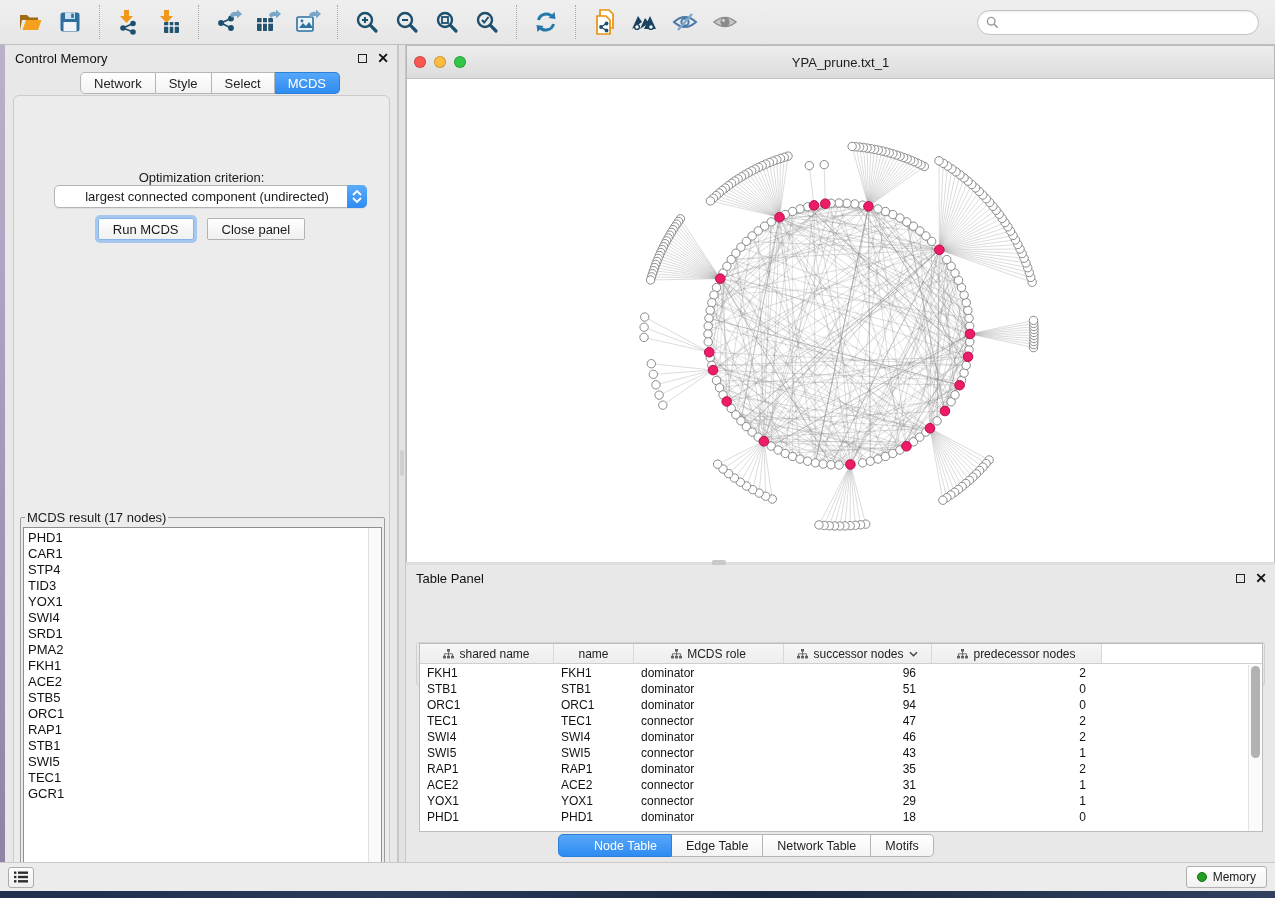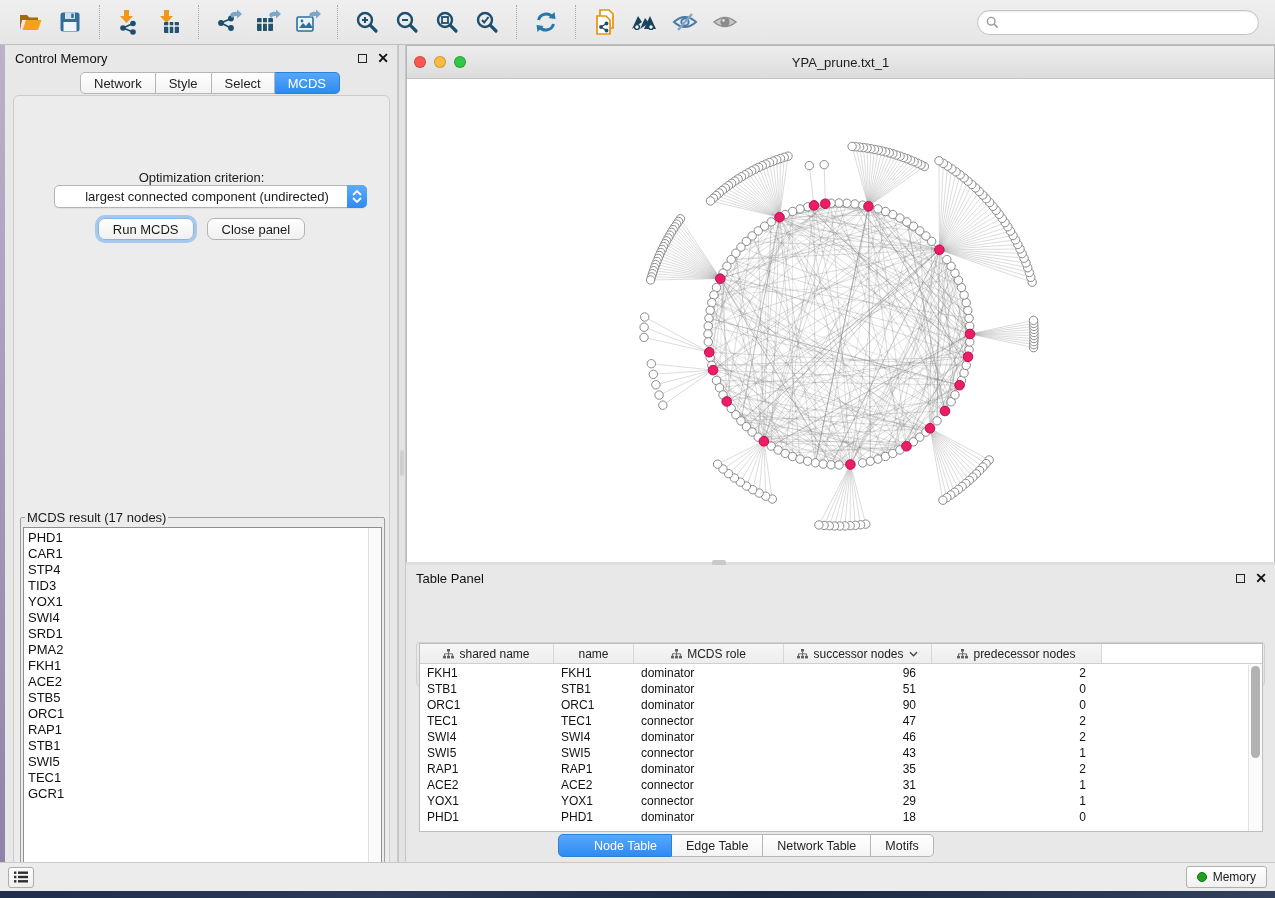--- a/index.html
+++ b/index.html
@@ -48,21 +48,21 @@
   .dropdown { position:absolute; left:40px; top:89px; width:313px; height:23px; background:#fff;
     border:1px solid #b4b4b4; border-radius:5px; display:flex; align-items:center; cursor:default;
     box-shadow:0 1px 1px rgba(0,0,0,.06); }
   .dd-text { flex:1; text-align:center; font-size:13px; padding-left:12px; white-space:nowrap; overflow:hidden; }
   .dd-step { width:20px; height:23px; margin:-1px -1px 0 0; border-radius:0 5px 5px 0;
     background:linear-gradient(#5babfa,#2f8bf1); display:flex; flex-direction:column;
     align-items:center; justify-content:center; gap:1px; }
   .dd-step svg { display:block; }
   .btn-row { position:absolute; left:0; right:0; top:122px; display:flex; justify-content:center; gap:13px; }
   .pushbtn { height:22px; padding:0 14px; background:linear-gradient(#ffffff,#f0f0f0);
-    border:1px solid #b3b3b3; border-radius:7px; font-size:13px; display:flex; align-items:center; cursor:default; }
+    border:1px solid #b3b3b3; border-radius:2px; font-size:13px; display:flex; align-items:center; cursor:default; }
   .pushbtn.focus { box-shadow:0 0 0 3px rgba(110,170,240,.55); border-color:#85b4e8; }
   .mcds-fieldset { position:absolute; left:6px; top:414px; width:365px; height:372px;
     border:1px solid #9d9d9d; border-radius:2px; margin:0; padding:2px; background:#ececec; }
   .mcds-fieldset legend { font-size:13px; padding:0 2px; margin-left:2px; }
   .mcds-listwrap { position:relative; width:100%; height:100%; background:#fff; border:1px solid #8f8f8f; overflow:hidden; }
   .mcds-list { position:absolute; left:0; top:2px; right:14px; bottom:0; }
   .mcds-item { font-size:13px; line-height:16px; padding-left:4px; color:#111; }
   .mcds-scrolltrack { position:absolute; right:0; top:0; bottom:0; width:13px; background:#fafafa; border-left:1px solid #e0e0e0; }
 
   
@@ -1248,21 +1248,21 @@
           <div class="tcell l">STB1</div>
           <div class="tcell l">STB1</div>
           <div class="tcell l">dominator</div>
           <div class="tcell r">51</div>
           <div class="tcell r">0</div>
         </div>
         <div class="trow">
           <div class="tcell l">ORC1</div>
           <div class="tcell l">ORC1</div>
           <div class="tcell l">dominator</div>
-          <div class="tcell r">90</div>
+          <div class="tcell r">94</div>
           <div class="tcell r">0</div>
         </div>
         <div class="trow">
           <div class="tcell l">TEC1</div>
           <div class="tcell l">TEC1</div>
           <div class="tcell l">connector</div>
           <div class="tcell r">47</div>
           <div class="tcell r">2</div>
         </div>
         <div class="trow">

